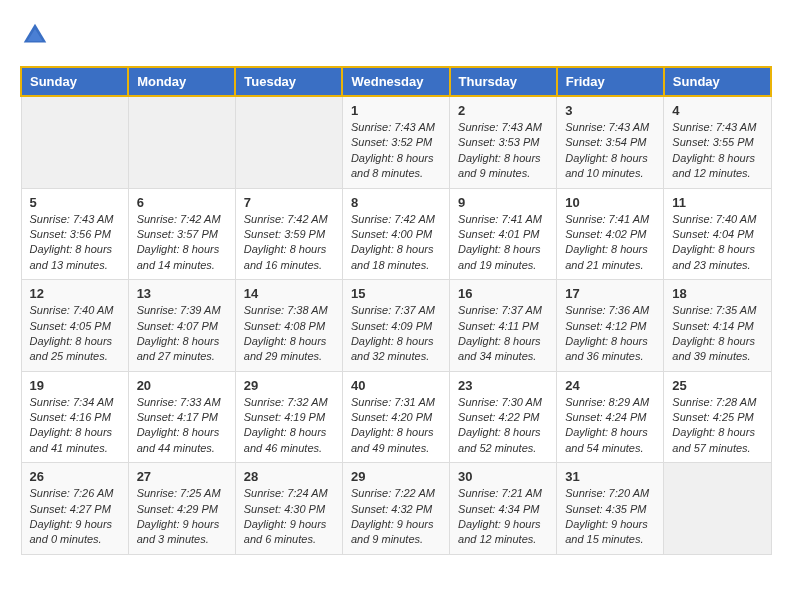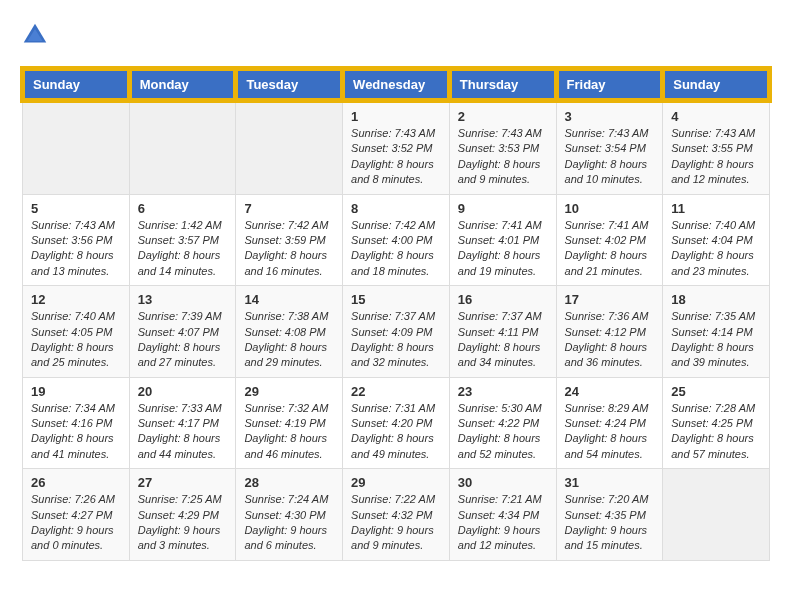--- a/index.html
+++ b/index.html
@@ -51,21 +51,21 @@
       width: 100%;
       border-collapse: collapse;
     }
     .calendar th {
       background-color: #3a6fc4;
       color: #fff;
       text-align: left;
       padding: 6px 8px;
       font-size: 13px;
       font-weight: bold;
-      border: 5px solid #eab308;
+      border: 2px solid #eab308;
     }
     .calendar td {
       vertical-align: top;
       padding: 6px 8px;
       font-size: 11px;
       color: #333;
       border: 1px solid #ddd;
       width: calc(100% / 7);
       min-height: 80px;
       background: #fff;
@@ -156,21 +156,21 @@
       </tr>
       <tr>
         <td>
           <span class="day-number">5</span>
           <div class="day-info">Sunrise: 7:43 AM
 Sunset: 3:56 PM
 Daylight: 8 hours and 13 minutes.</div>
         </td>
         <td>
           <span class="day-number">6</span>
-          <div class="day-info">Sunrise: 1:42 AM
+          <div class="day-info">Sunrise: 7:42 AM
 Sunset: 3:57 PM
 Daylight: 8 hours and 14 minutes.</div>
         </td>
         <td>
           <span class="day-number">7</span>
           <div class="day-info">Sunrise: 7:42 AM
 Sunset: 3:59 PM
 Daylight: 8 hours and 16 minutes.</div>
         </td>
         <td>
@@ -255,28 +255,28 @@
 Sunset: 4:17 PM
 Daylight: 8 hours and 44 minutes.</div>
         </td>
         <td>
           <span class="day-number">29</span>
           <div class="day-info">Sunrise: 7:32 AM
 Sunset: 4:19 PM
 Daylight: 8 hours and 46 minutes.</div>
         </td>
         <td>
-          <span class="day-number">22</span>
+          <span class="day-number">40</span>
           <div class="day-info">Sunrise: 7:31 AM
 Sunset: 4:20 PM
 Daylight: 8 hours and 49 minutes.</div>
         </td>
         <td>
           <span class="day-number">23</span>
-          <div class="day-info">Sunrise: 5:30 AM
+          <div class="day-info">Sunrise: 7:30 AM
 Sunset: 4:22 PM
 Daylight: 8 hours and 52 minutes.</div>
         </td>
         <td>
           <span class="day-number">24</span>
           <div class="day-info">Sunrise: 8:29 AM
 Sunset: 4:24 PM
 Daylight: 8 hours and 54 minutes.</div>
         </td>
         <td>

